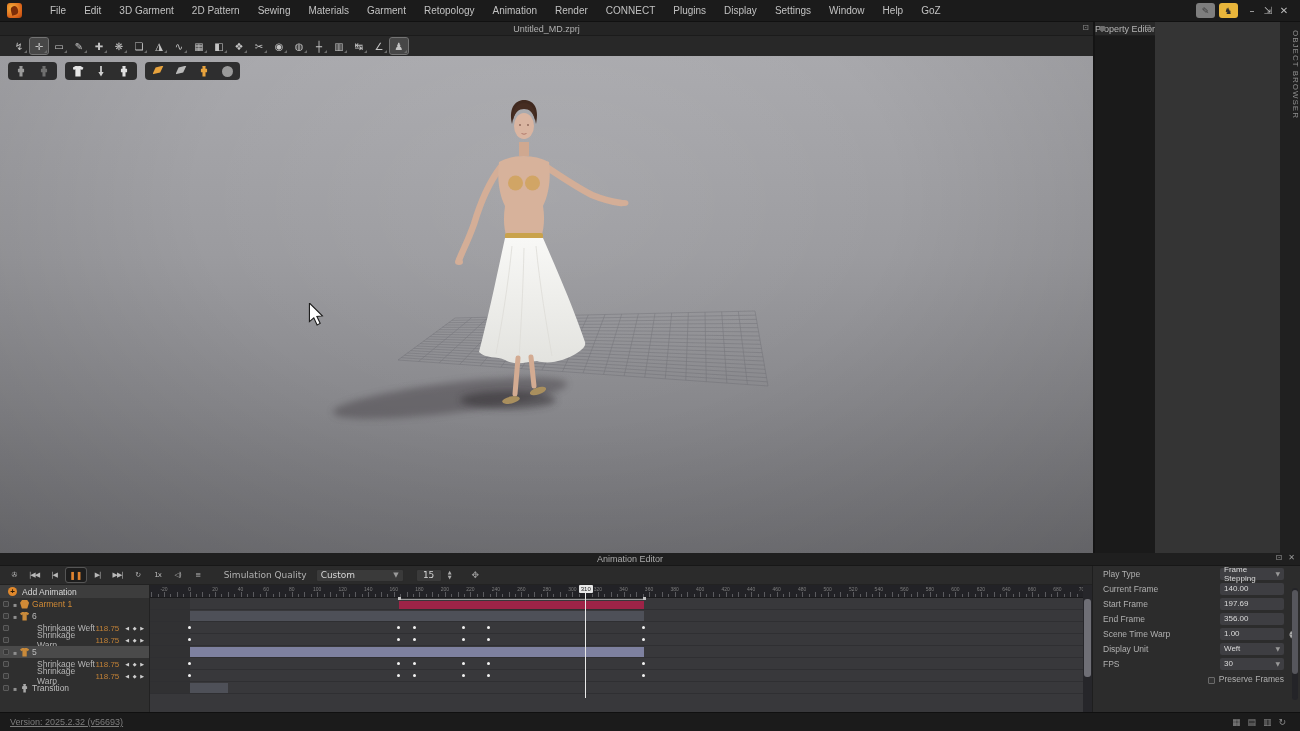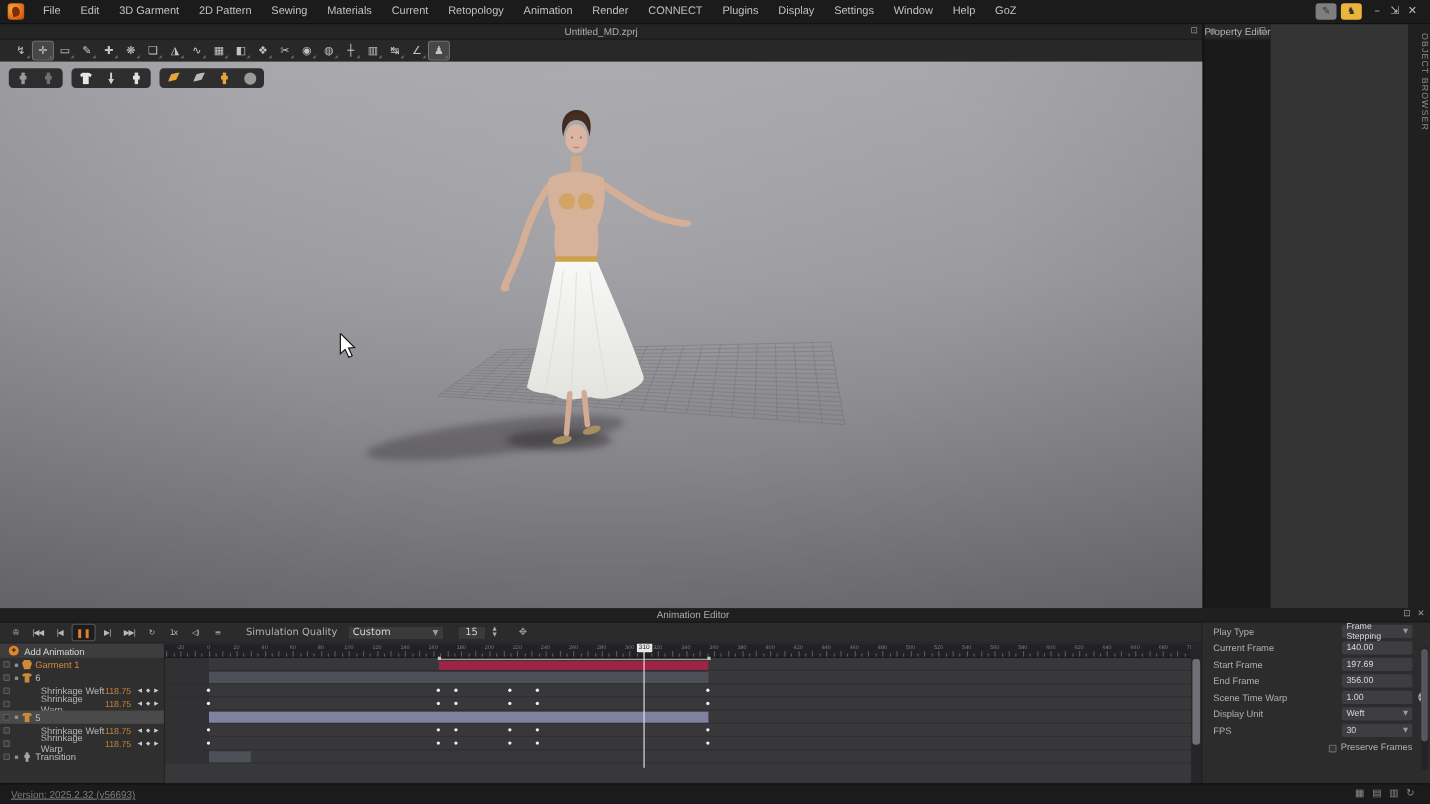--- a/index.html
+++ b/index.html
@@ -2,21 +2,21 @@
 <html><head>
 <meta charset="utf-8">
 <style>
   * { margin:0; padding:0; box-sizing:border-box; }
   html,body { width:1300px; height:731px; overflow:hidden; background:#111;
     font-family:"Liberation Sans",sans-serif; }
   .app { position:relative; width:1300px; height:731px; background:#1a1a1a; display:flex; flex-direction:column; }
   .g { font-family:"DejaVu Sans",sans-serif; }
 
   
-  .menubar { height:22px; background:#1b1b1b; display:flex; align-items:center; gap:0; border-bottom:1px solid #111; }
+  .menubar { height:22px; background:#1b1b1b; display:flex; align-items:center; gap:11px; border-bottom:1px solid #111; }
   .logo { width:15px; height:15px; margin:0 8px 0 7px; border-radius:3px;
     background:radial-gradient(circle at 35% 35%, #f5b23c, #d86018 70%, #a8430f); position:relative; }
   .logo::after{content:""; position:absolute; left:4px; top:3px; width:7px; height:9px; border-radius:50% 50% 50% 0;
     background:#7d2d08; transform:rotate(-15deg);}
   .menu-item { color:#c2c2c2; font-size:10px; padding:0 9px; line-height:22px; cursor:default; }
   .mb-right { margin-left:auto; display:flex; align-items:center; gap:6px; padding-right:8px; }
   .badge { width:19px; height:15px; border-radius:3px; display:flex; align-items:center; justify-content:center;
     font-size:9px; color:#2c2c2c; }
   .badge.grey { background:#7e7e7e; color:#3a3a3a; }
   .badge.yellow { background:#e9b63b; }
@@ -159,21 +159,21 @@
 
   <div class="menubar">
     <div class="logo"></div>
     <div style="display:flex">
         <span class="menu-item">File</span>
         <span class="menu-item">Edit</span>
         <span class="menu-item">3D Garment</span>
         <span class="menu-item">2D Pattern</span>
         <span class="menu-item">Sewing</span>
         <span class="menu-item">Materials</span>
-        <span class="menu-item">Current</span>
+        <span class="menu-item">Garment</span>
         <span class="menu-item">Retopology</span>
         <span class="menu-item">Animation</span>
         <span class="menu-item">Render</span>
         <span class="menu-item">CONNECT</span>
         <span class="menu-item">Plugins</span>
         <span class="menu-item">Display</span>
         <span class="menu-item">Settings</span>
         <span class="menu-item">Window</span>
         <span class="menu-item">Help</span>
         <span class="menu-item">GoZ</span>

